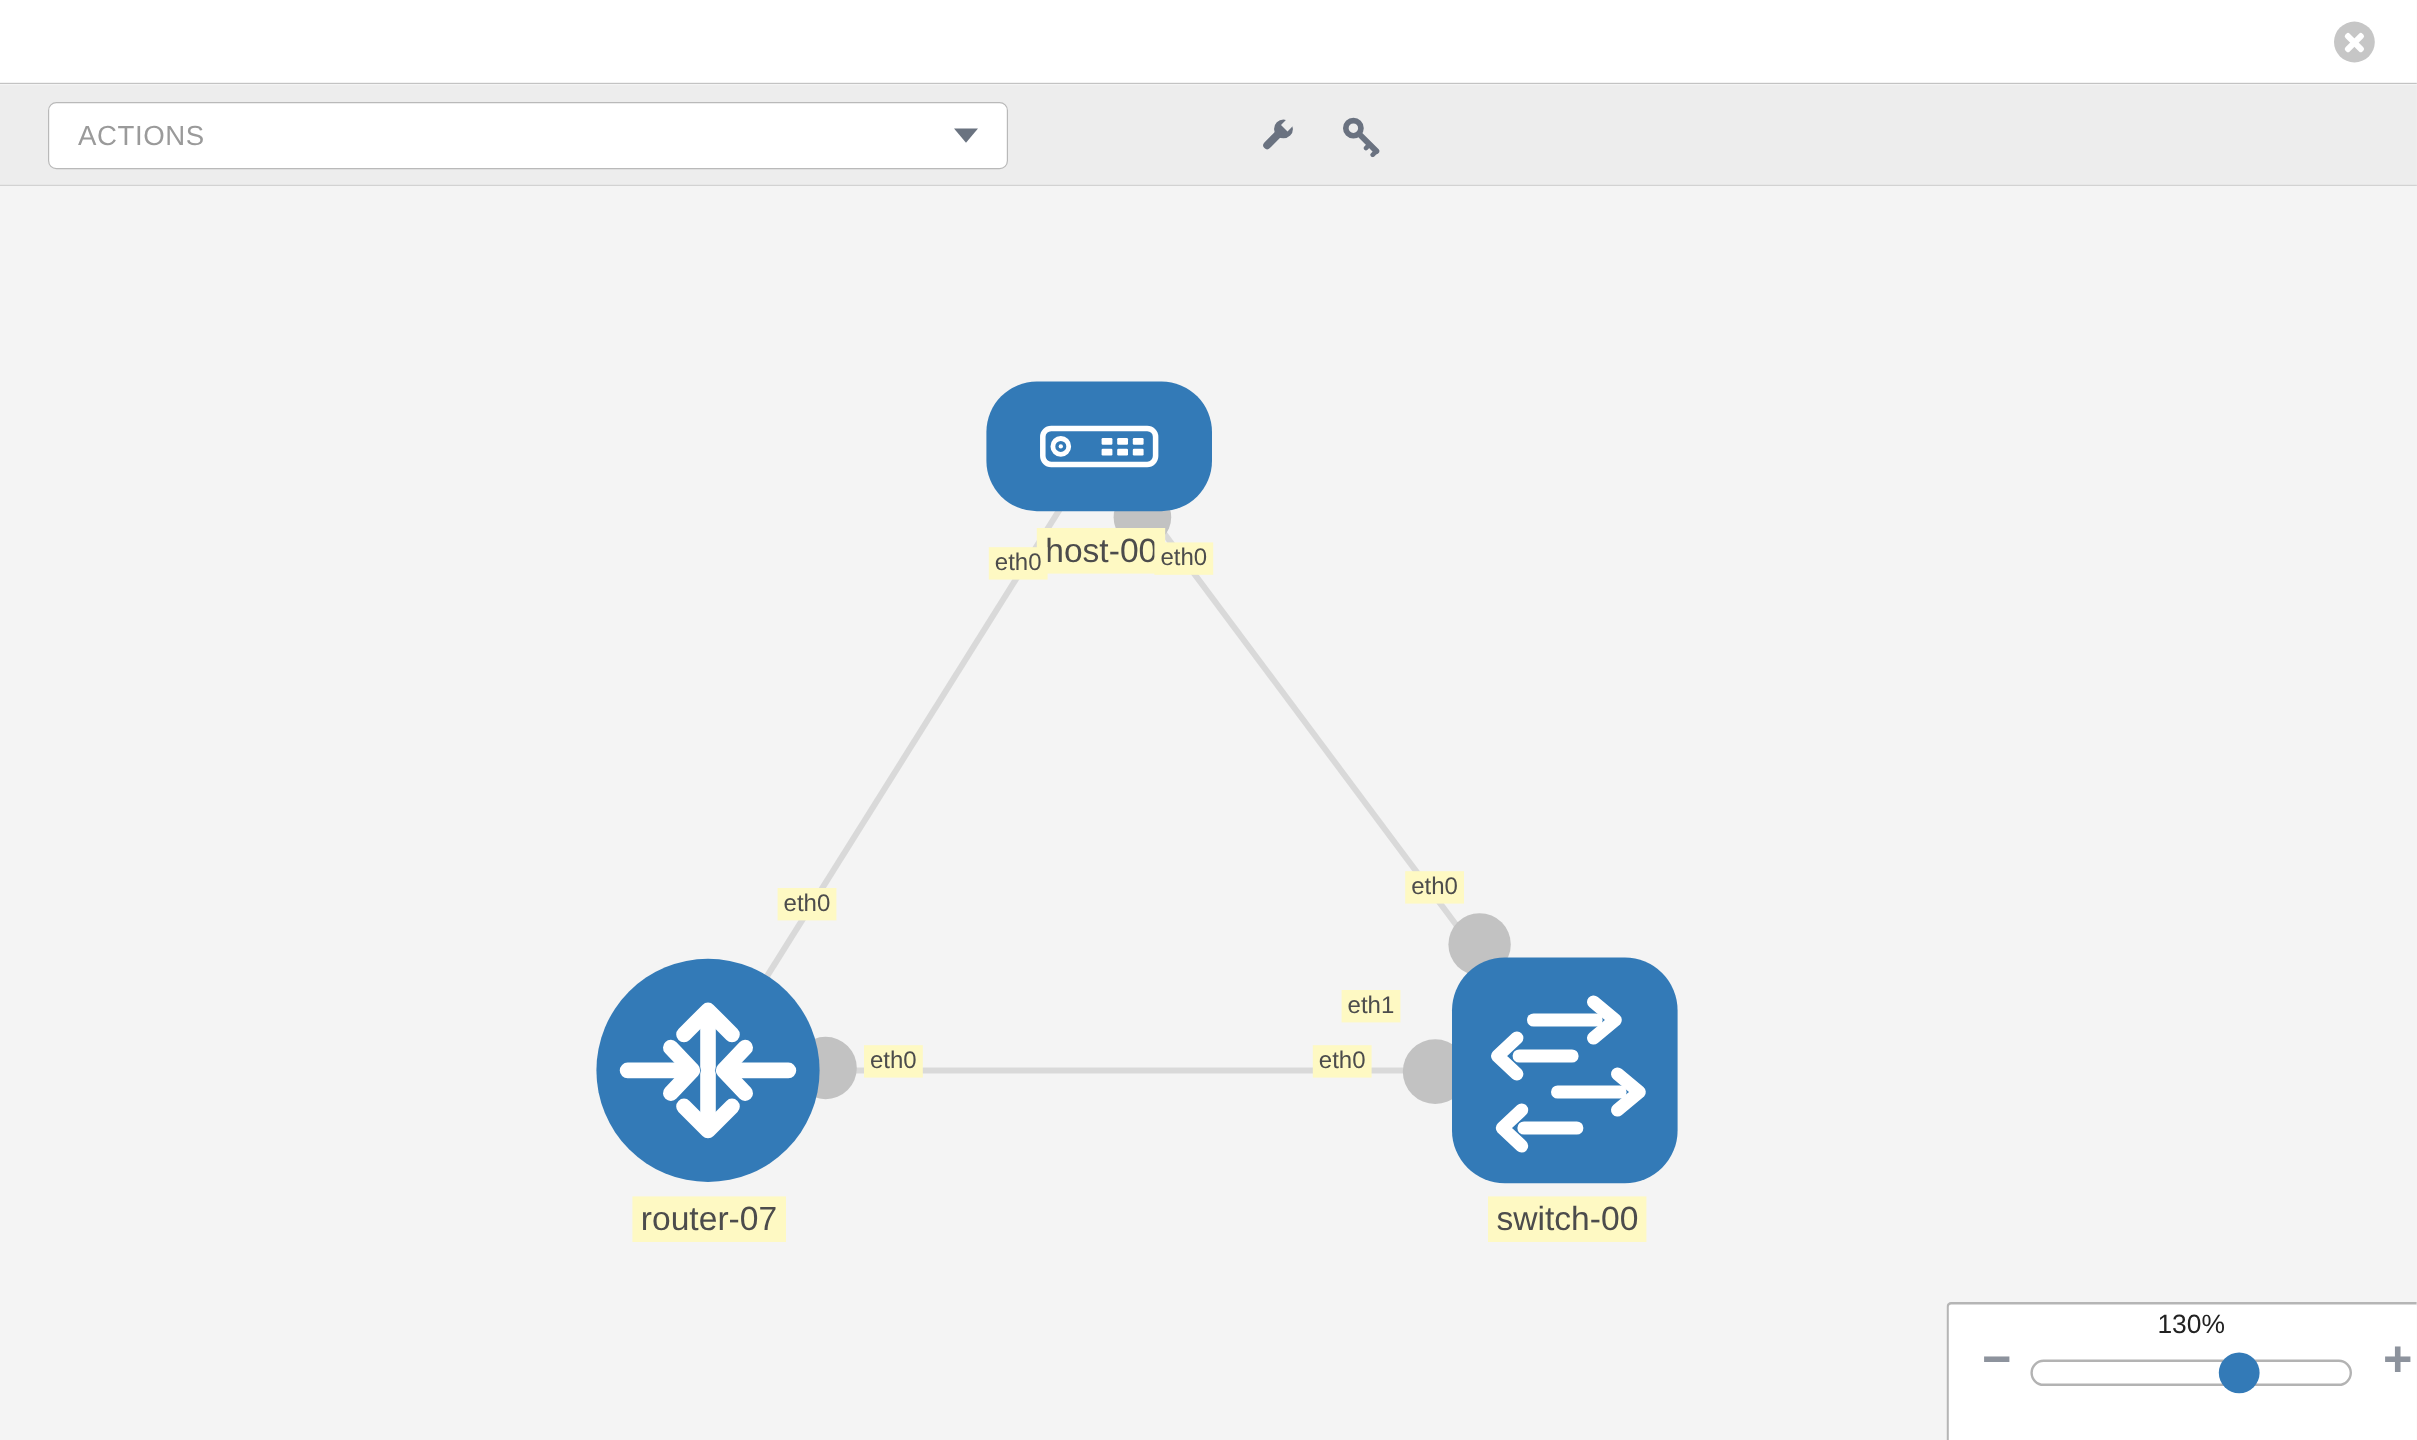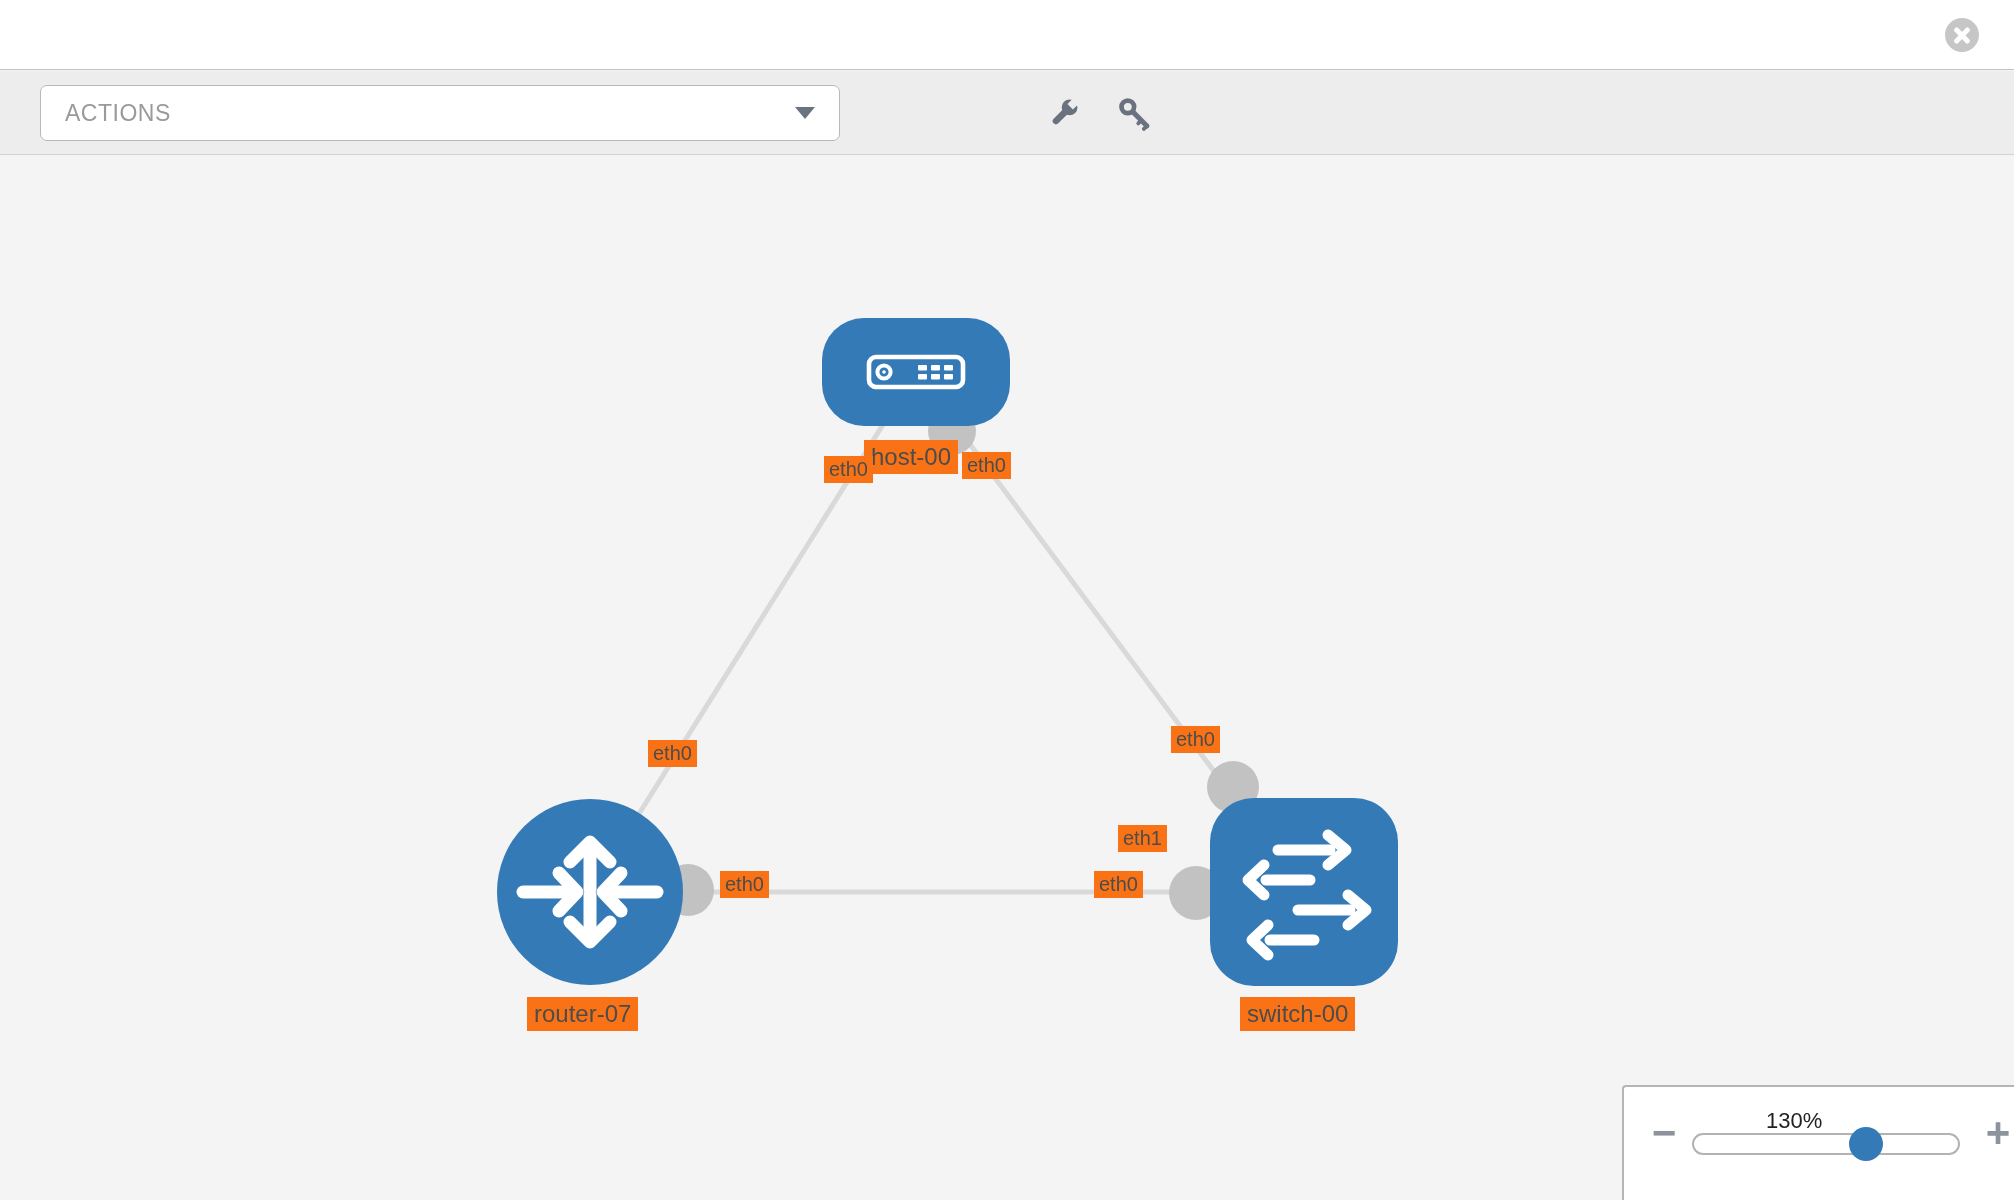--- a/index.html
+++ b/index.html
@@ -42,42 +42,42 @@
             background:#f4f4f4; }
   .edges { position:absolute; top:0; left:0; width:2014px; height:1200px;
            z-index:1; pointer-events:none; }
 
   .node { position:absolute; background:#337ab7; z-index:2;
           display:flex; align-items:center; justify-content:center; cursor:pointer; }
   .node-host   { left:822px; top:318px; width:188px; height:108px; border-radius:42px; }
   .node-router { left:497px; top:799px; width:186px; height:186px; border-radius:50%; }
   .node-switch { left:1210px; top:798px; width:188px; height:188px; border-radius:44px; }
 
-  .lbl { position:absolute; background:#f97316; color:#4c4c4c; white-space:nowrap;
+  .lbl { position:absolute; background:#fef9c3; color:#4c4c4c; white-space:nowrap;
          z-index:3; text-align:center; }
-  .node-lbl  { font-size:24px; padding:3px 7px; }
+  .node-lbl  { font-size:28px; padding:3px 7px; }
   .iface-lbl { font-size:20px; padding:2px 5px; }
 
   .lbl-host    { left:864px;  top:440px; }
   .lbl-router  { left:527px;  top:997px; }
   .lbl-switch  { left:1240px; top:997px; }
 
   .if-host-l   { left:824px;  top:456px; }
   .if-host-r   { left:962px;  top:452px; }
   .if-mid-l    { left:648px;  top:740px; }
   .if-mid-r    { left:1171px; top:726px; }
   .if-rt       { left:720px;  top:871px; }
   .if-sw-back  { left:1094px; top:871px; z-index:3; }
   .if-sw-front { left:1118px; top:825px; z-index:4; }
 
   
   .zoom-panel { position:absolute; left:1622px; top:1085px; width:392px; height:115px;
                 background:#ffffff; border-left:2px solid #b5b5b5;
                 border-top:2px solid #b5b5b5; border-top-left-radius:4px; z-index:6; }
-  .zoom-val { position:absolute; left:142px; top:21px; width:120px; text-align:left;
+  .zoom-val { position:absolute; left:142px; top:4px; width:120px; text-align:center;
               font-size:22px; color:#222222; }
   .zoom-btn { position:absolute; top:24px; width:44px; height:44px; border:none;
               background:transparent; color:#8d939d; font-size:42px; font-weight:bold;
               line-height:44px; text-align:center; cursor:pointer;
               font-family:"Liberation Sans", sans-serif; }
   .zoom-out { left:18px; }
   .zoom-in  { left:352px; }
   .zoom-track { position:absolute; left:68px; top:46px; width:268px; height:22px;
                 background:#ffffff; border:2px solid #b3b3b3; border-radius:12px;
                 cursor:pointer; }

